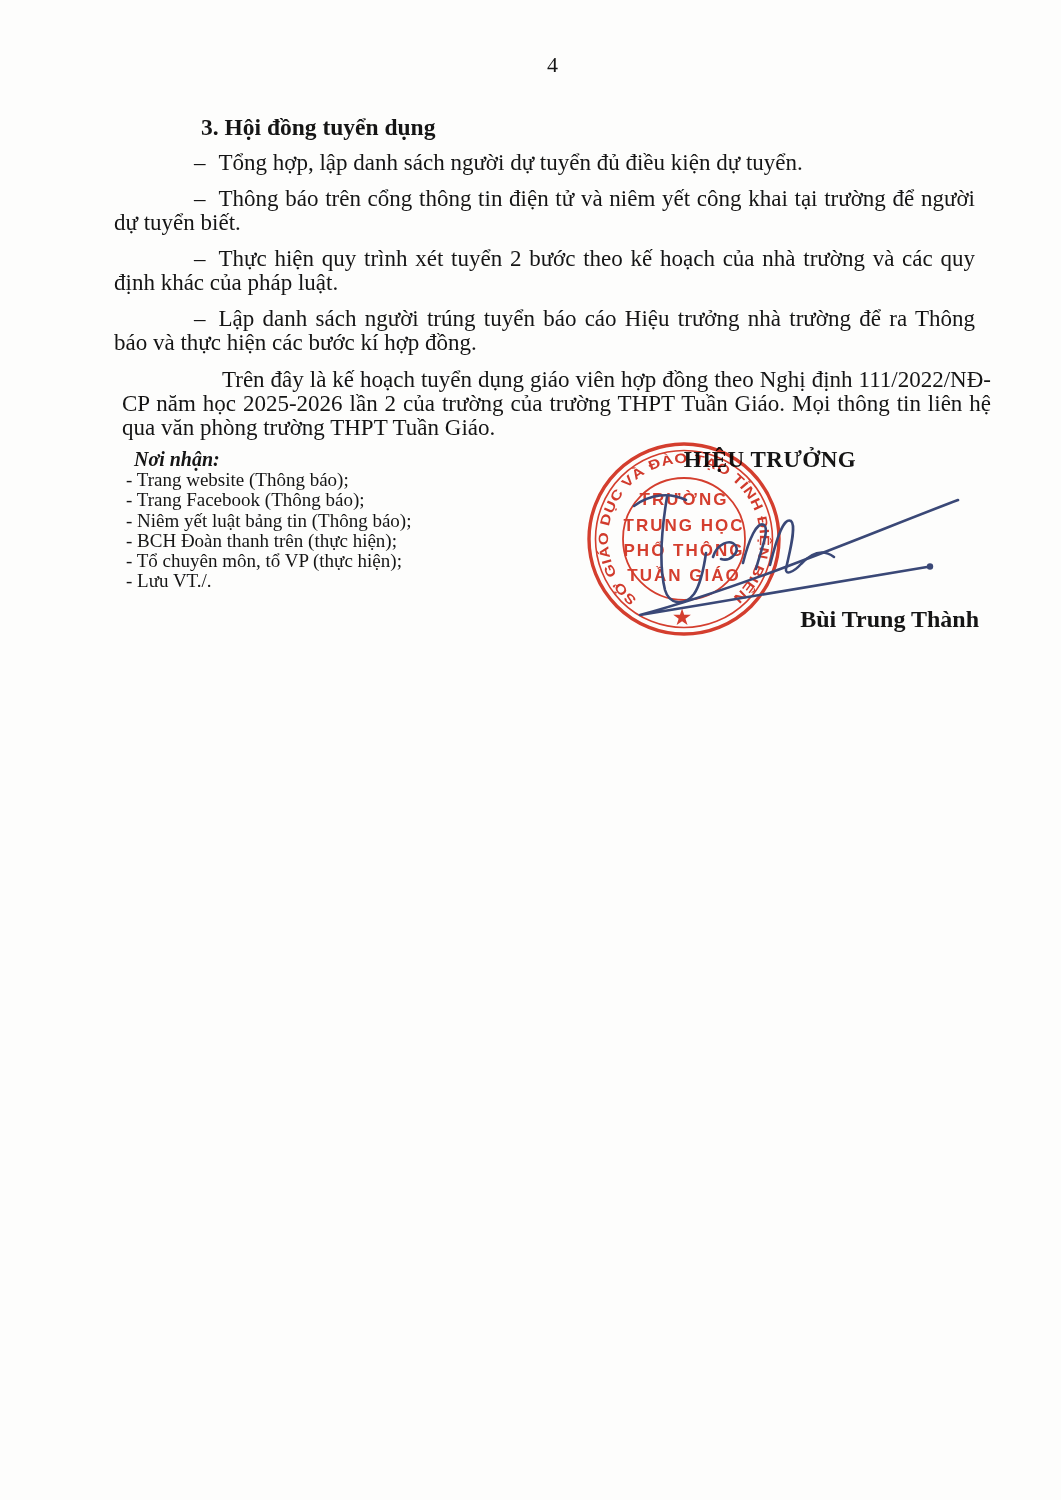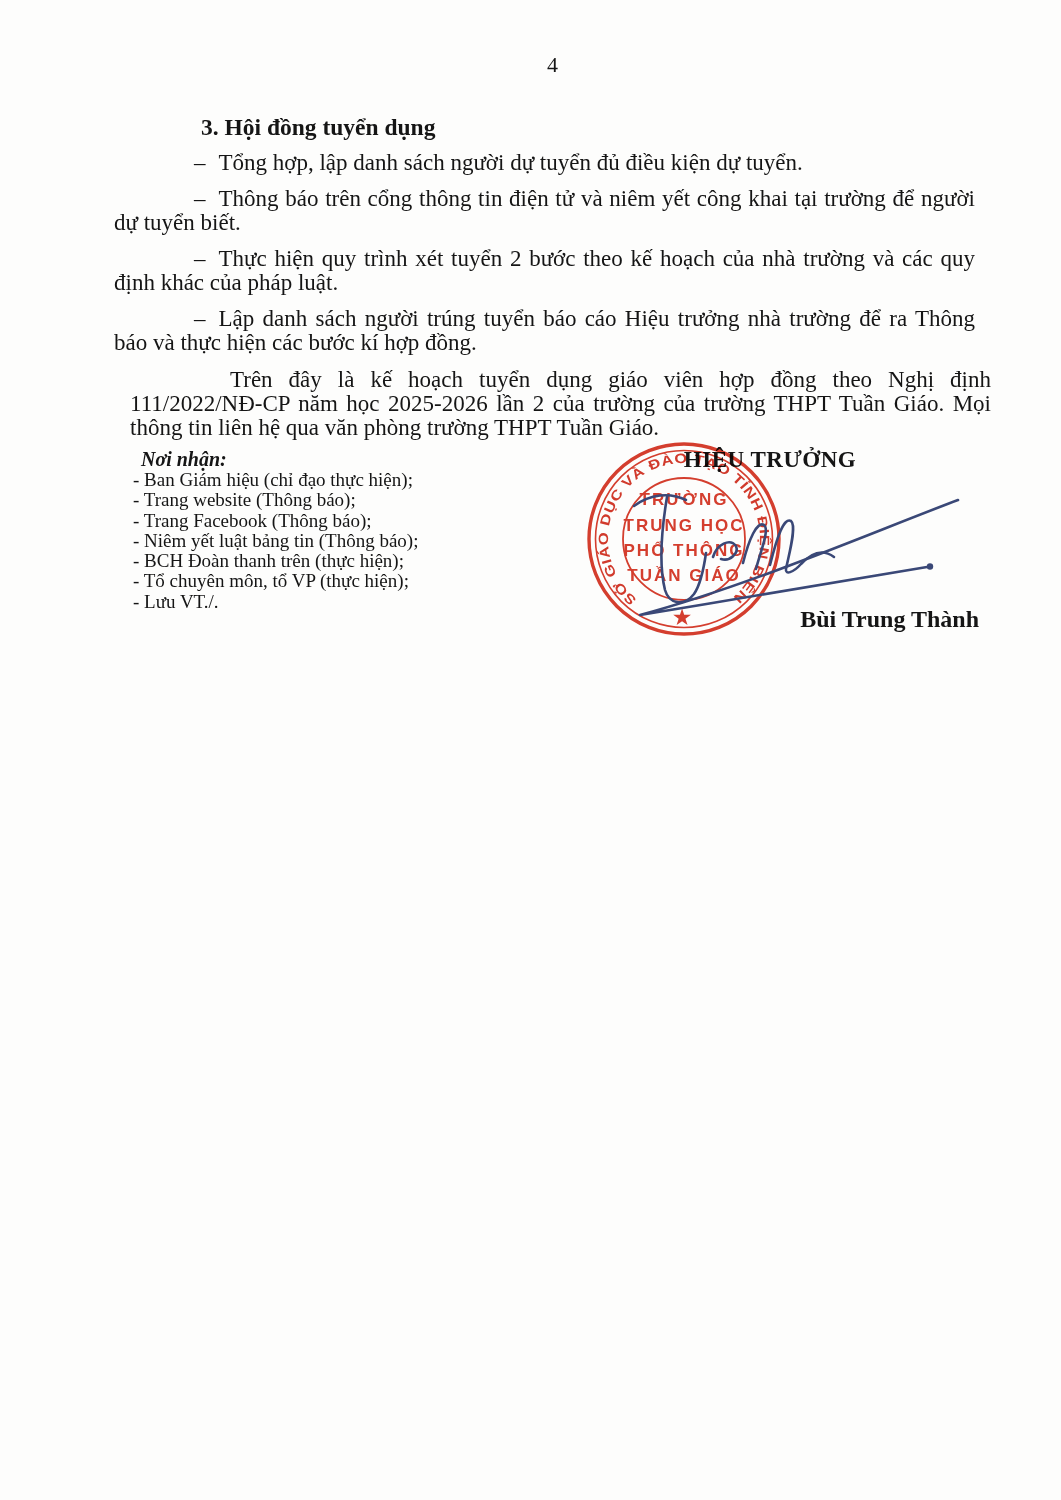--- a/index.html
+++ b/index.html
@@ -14,23 +14,23 @@
     text-align:center; font-size:22px;
   }
   .content {
     position:absolute; left:114px; top:103px; width:877px;
     font-size:23px; line-height:24px;
     text-align:justify; text-align-last:left;
   }
   .heading { margin:12px; text-indent:75px; font-weight:bold; font-size:23.5px; }
   .bullet  { margin:12px 16px 0 0; text-indent:80px; }
   .gap     { display:inline-block; width:13px; }
-  .closing { margin:13px 0 0 16px; text-indent:100px; }
+  .closing { margin:13px 0 0 8px; text-indent:100px; }
 
-  .recipients { position:absolute; left:121px; top:448px; width:430px; }
+  .recipients { position:absolute; left:114px; top:448px; width:430px; }
   .recipients-label {
     font-weight:bold; font-style:italic; font-size:20px;
     padding-left:20px; line-height:22px;
   }
   .recipient-item { font-size:19px; line-height:20.3px; padding-left:12px; }
 
   .sig-title {
     position:absolute; left:555px; top:447px; width:430px;
     text-align:center; font-weight:bold; font-size:23px; letter-spacing:.5px;
   }
@@ -73,21 +73,20 @@
 
     <p class="bullet"><span>–</span><span class="gap"></span><span>Thực hiện quy trình xét tuyển 2 bước theo kế hoạch của nhà trường và các quy định khác của pháp luật.</span></p>
 
     <p class="bullet"><span>–</span><span class="gap"></span><span>Lập danh sách người trúng tuyển báo cáo Hiệu trưởng nhà trường để ra Thông báo và thực hiện các bước kí hợp đồng.</span></p>
 
     <p class="closing">Trên đây là kế hoạch tuyển dụng giáo viên hợp đồng theo Nghị định 111/2022/NĐ-CP năm học 2025-2026 lần 2 của trường của trường THPT Tuần Giáo. Mọi thông tin liên hệ qua văn phòng trường THPT Tuần Giáo.</p>
   </div>
 
   <div class="recipients">
     <div class="recipients-label">Nơi nhận:</div>
-    <div class="recipient-item">- Ban Giám hiệu (chỉ đạo thực hiện);</div>
     <div class="recipient-item">- Trang website (Thông báo);</div>
     <div class="recipient-item">- Trang Facebook (Thông báo);</div>
     <div class="recipient-item">- Niêm yết luật bảng tin (Thông báo);</div>
     <div class="recipient-item">- BCH Đoàn thanh trên (thực hiện);</div>
     <div class="recipient-item">- Tổ chuyên môn, tổ VP (thực hiện);</div>
     <div class="recipient-item">- Lưu VT./.</div>
   </div>
 
   <div class="sig-title">HIỆU TRƯỞNG</div>
   <div class="sig-name">Bùi Trung Thành</div>

